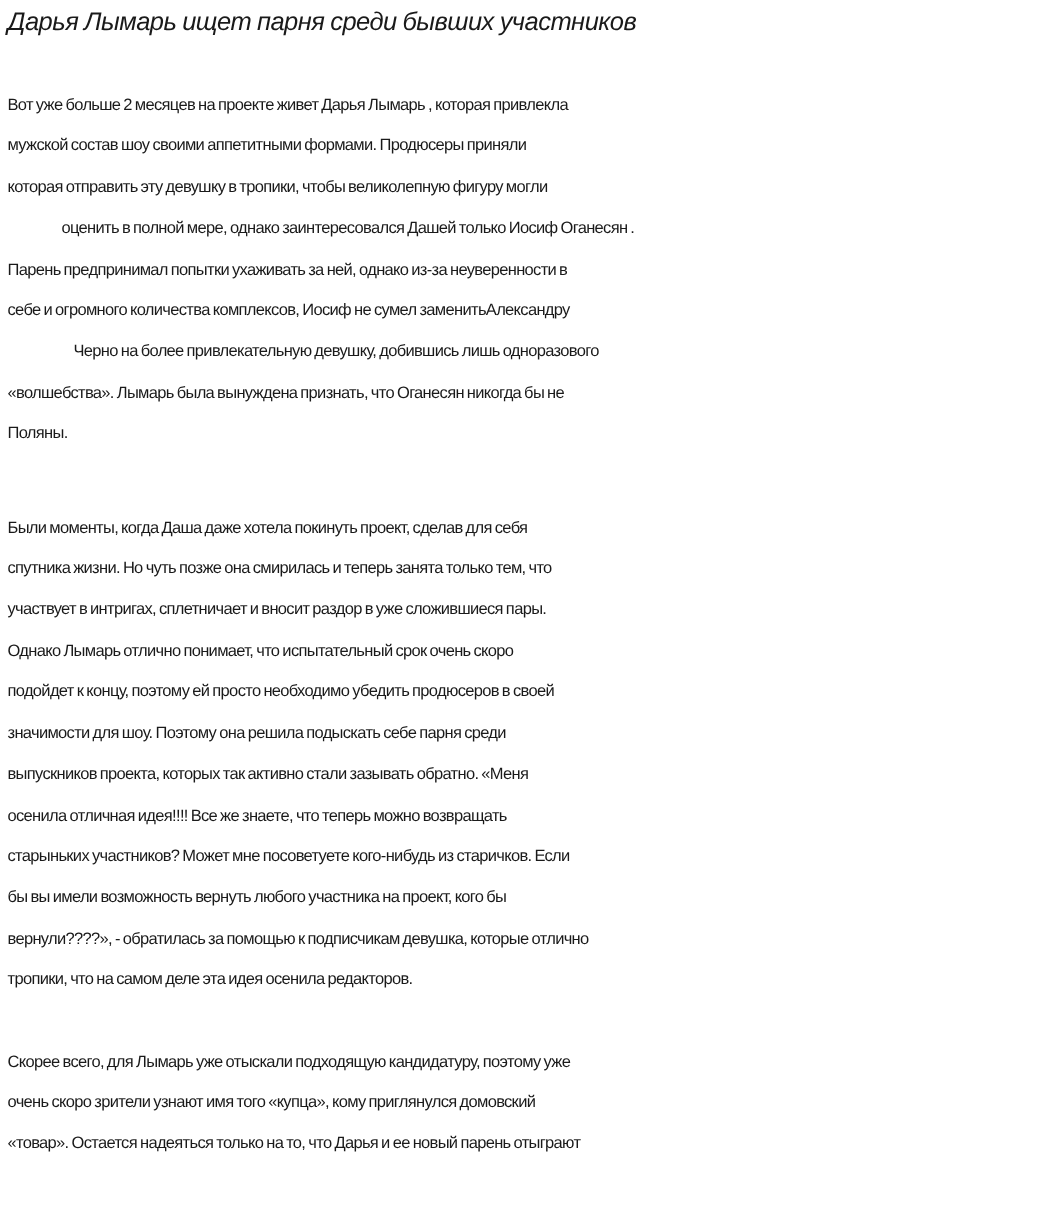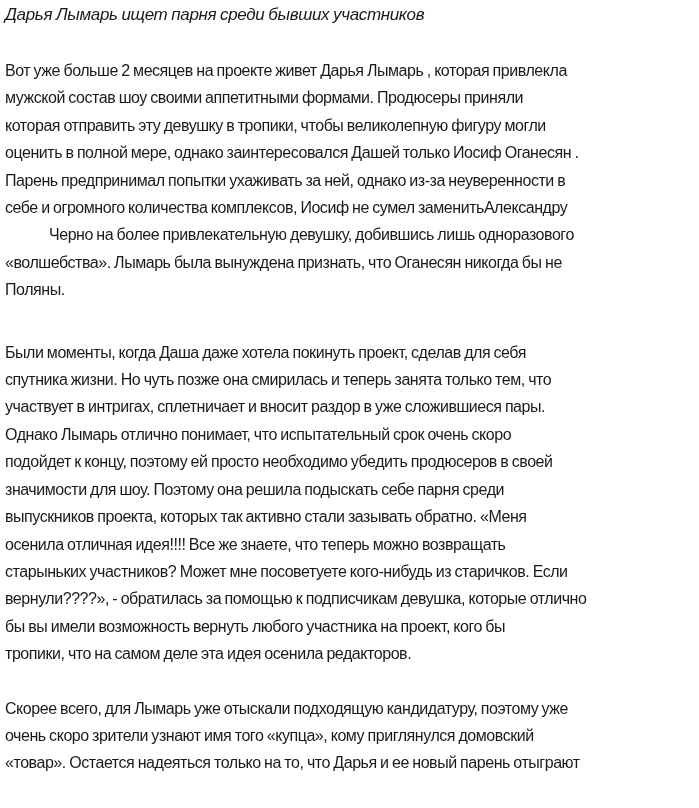--- a/index.html
+++ b/index.html
@@ -8,56 +8,56 @@
     position: absolute; left: 5px; top: 0; width: 690px;
     font-family: "Liberation Sans", sans-serif;
     color: #1a1a1a;
   }
   .title {
     font-size: 17px; line-height: 28px; margin: 1px 0 0 0; font-weight: normal;
     letter-spacing: -0.35px; word-spacing: -0.5px; white-space: nowrap;
   }
   .para {
     margin: 28px 0 0 0;
-    font-size: 16px; line-height: 27.4px;
+    font-size: 11px; line-height: 27.4px;
     letter-spacing: -0.45px; word-spacing: -0.6px;
   }
   .para .ln { display: block; white-space: nowrap; }
   .para + .para { margin-top: 27px; }
 </style>
 </head>
 <body>
 
 <div class="article">
   <h1 class="title" style="display: inline-block; font-style: italic;">Дарья Лымарь ищет парня среди бывших участников</h1>
 
   <p class="para">
     <span class="ln" style="display: block;">Вот уже больше 2 месяцев на проекте живет Дарья Лымарь , которая привлекла</span>
     <span class="ln" style="display: block;">мужской состав шоу своими аппетитными формами. Продюсеры приняли</span>
     <span class="ln" style="display: block;">которая отправить эту девушку в тропики, чтобы великолепную фигуру могли</span>
-    <span class="ln" style="display: block;">оценить в полной мере, однако заинтересовался Дашей только Иосиф Оганесян .</span>
+    <span class="ln" style="display: block; margin-left: 36px;">оценить в полной мере, однако заинтересовался Дашей только Иосиф Оганесян .</span>
     <span class="ln" style="display: block;">Парень предпринимал попытки ухаживать за ней, однако из-за неуверенности в</span>
     <span class="ln" style="display: block;">себе и огромного количества комплексов, Иосиф не сумел заменитьАлександру</span>
     <span class="ln" style="display: block; margin-left: 44px;">Черно на более привлекательную девушку, добившись лишь одноразового</span>
     <span class="ln" style="display: block;">«волшебства». Лымарь была вынуждена признать, что Оганесян никогда бы не</span>
     <span class="ln" style="display: block;">Поляны.</span>
   </p>
 
   <p class="para">
     <span class="ln" style="display: block; margin-top: 35px;">Были моменты, когда Даша даже хотела покинуть проект, сделав для себя</span>
     <span class="ln" style="display: block;">спутника жизни. Но чуть позже она смирилась и теперь занята только тем, что</span>
     <span class="ln" style="display: block;">участвует в интригах, сплетничает и вносит раздор в уже сложившиеся пары.</span>
     <span class="ln" style="display: block;">Однако Лымарь отлично понимает, что испытательный срок очень скоро</span>
     <span class="ln" style="display: block;">подойдет к концу, поэтому ей просто необходимо убедить продюсеров в своей</span>
     <span class="ln" style="display: block;">значимости для шоу. Поэтому она решила подыскать себе парня среди</span>
     <span class="ln" style="display: block;">выпускников проекта, которых так активно стали зазывать обратно. «Меня</span>
     <span class="ln" style="display: block;">осенила отличная идея!!!! Все же знаете, что теперь можно возвращать</span>
     <span class="ln" style="display: block;">старыньких участников? Может мне посоветуете кого-нибудь из старичков. Если</span>
+    <span class="ln" style="display: block;">бы вы имели возможность вернуть любого участника на проект, кого бы</span>
     <span class="ln" style="display: block;">вернули????», - обратилась за помощью к подписчикам девушка, которые отлично</span>
-    <span class="ln" style="display: block;">бы вы имели возможность вернуть любого участника на проект, кого бы</span>
     <span class="ln" style="display: block;">тропики, что на самом деле эта идея осенила редакторов.</span>
   </p>
 
   <p class="para">
     <span class="ln" style="display: block;">Скорее всего, для Лымарь уже отыскали подходящую кандидатуру, поэтому уже</span>
     <span class="ln" style="display: block;">очень скоро зрители узнают имя того «купца», кому приглянулся домовский</span>
     <span class="ln" style="display: block;">«товар». Остается надеяться только на то, что Дарья и ее новый парень отыграют</span>
 
   </p>
 </div>

